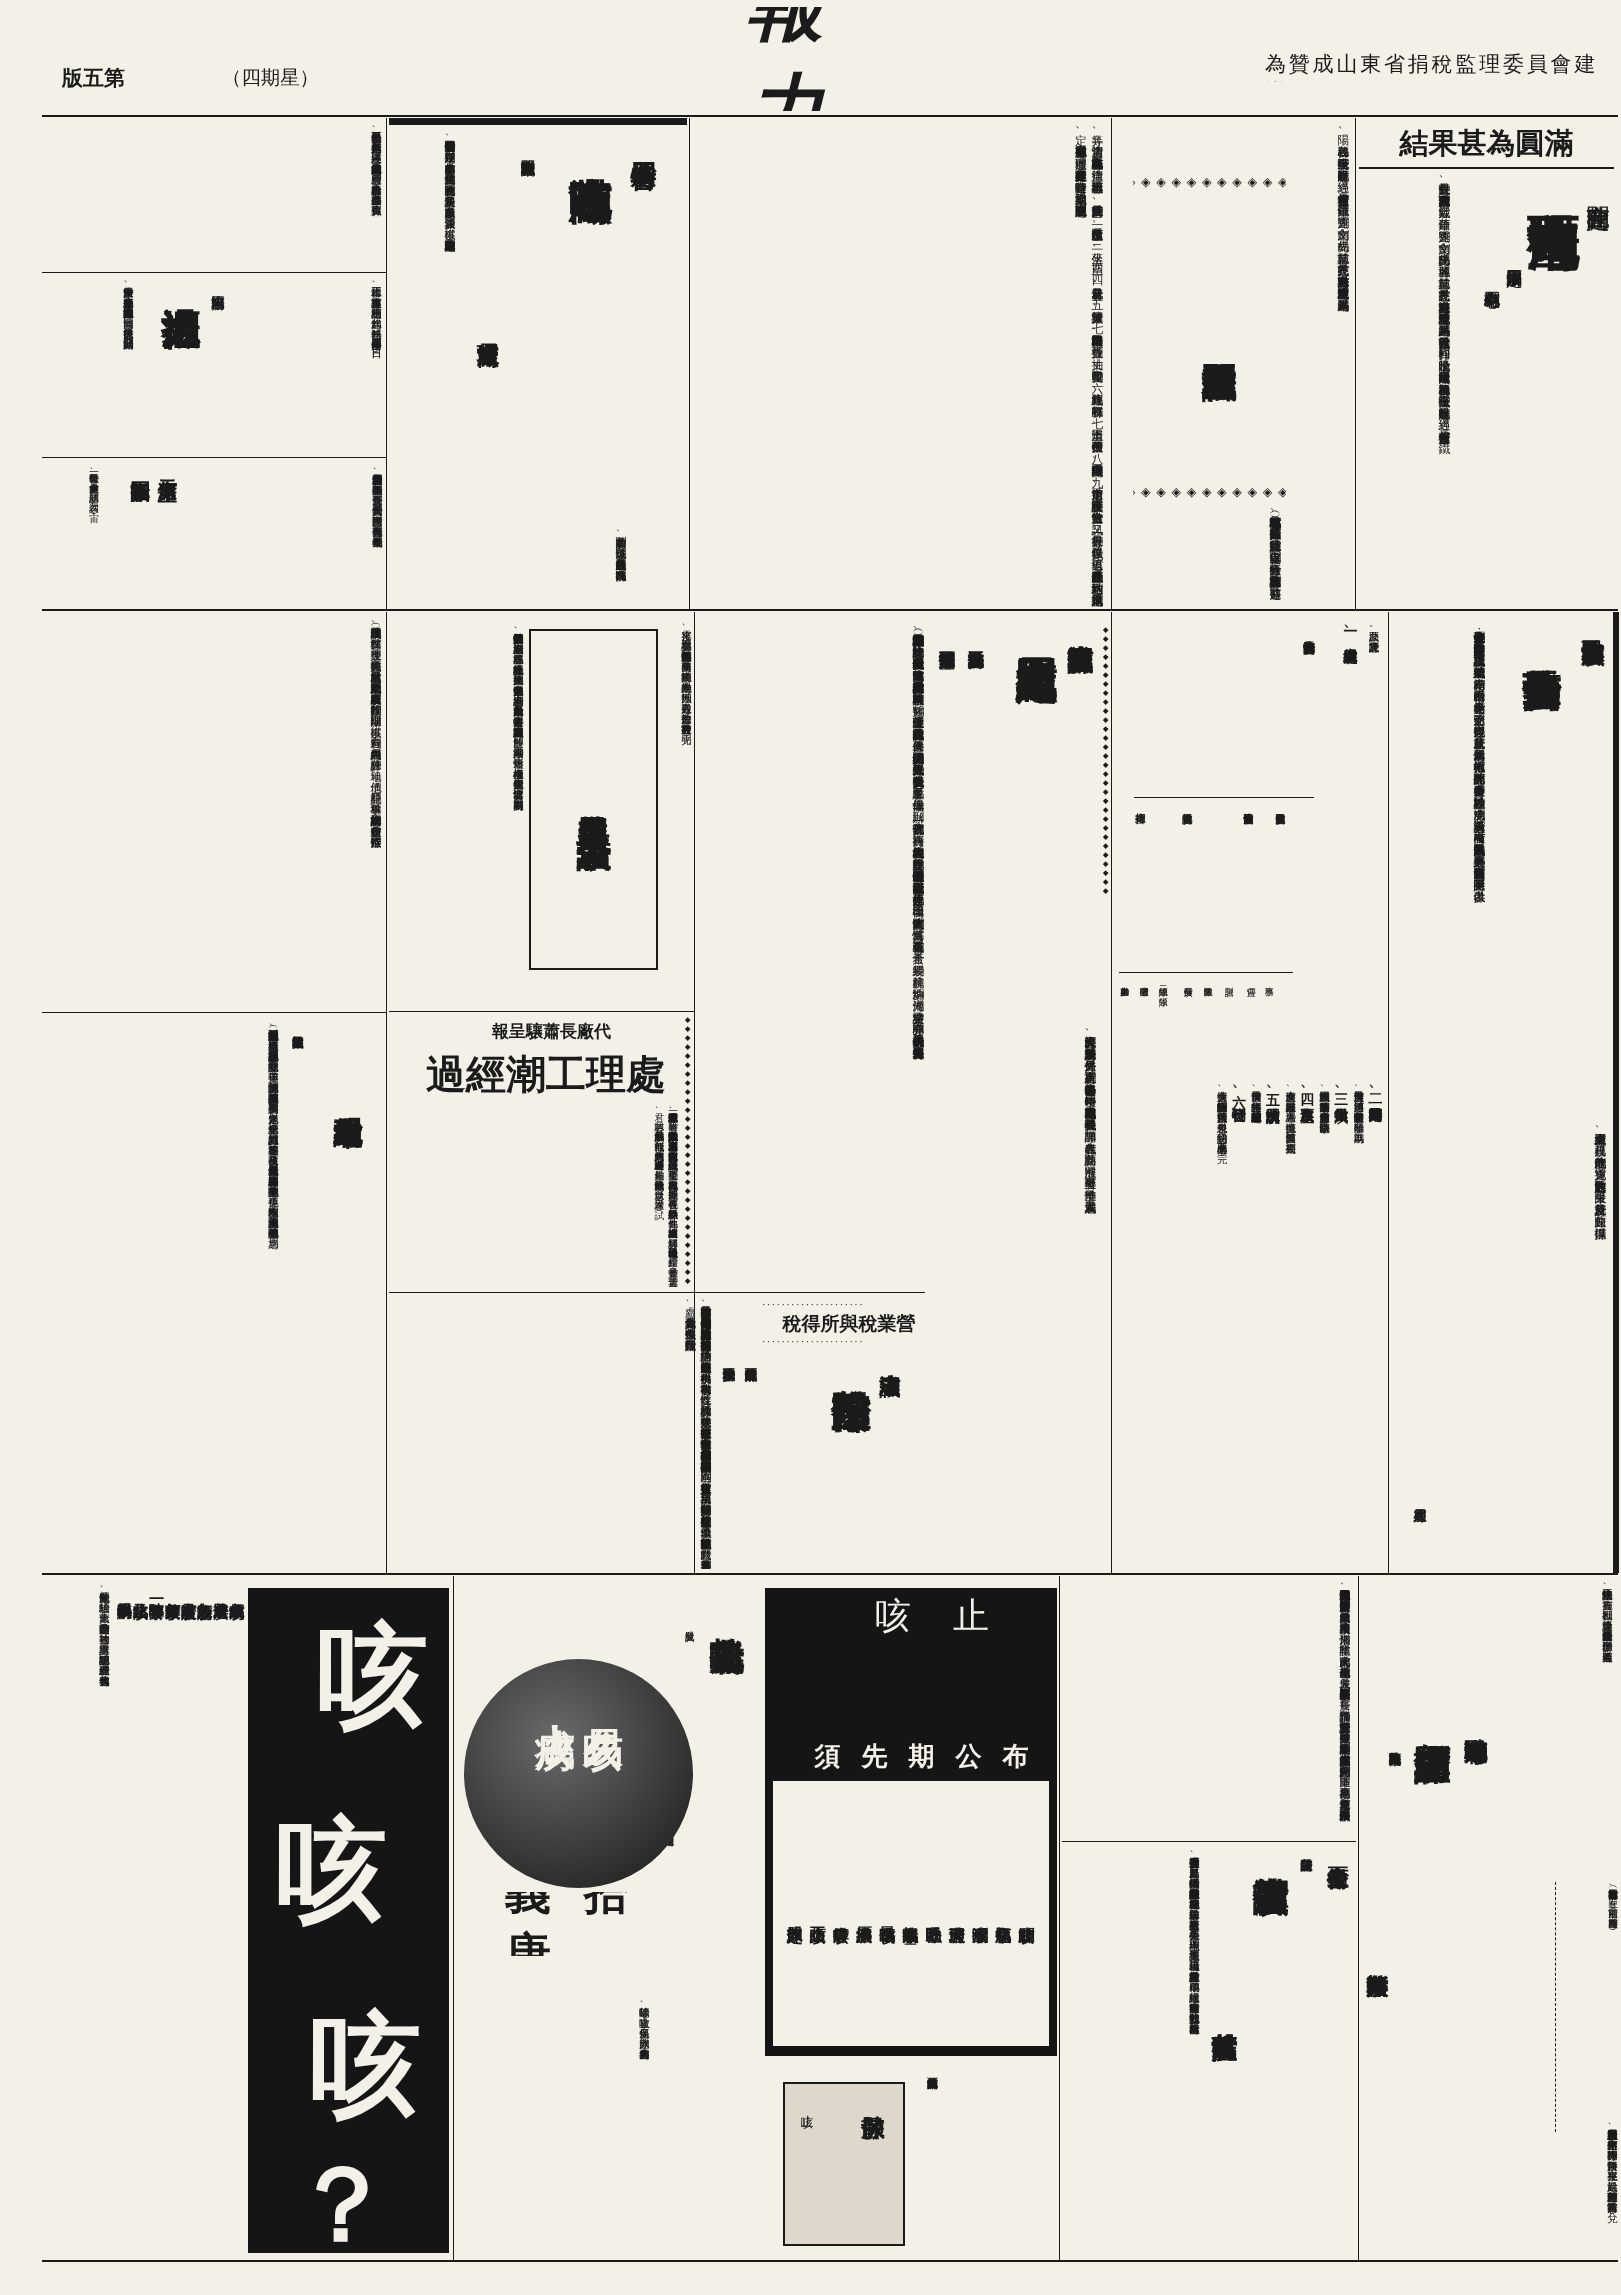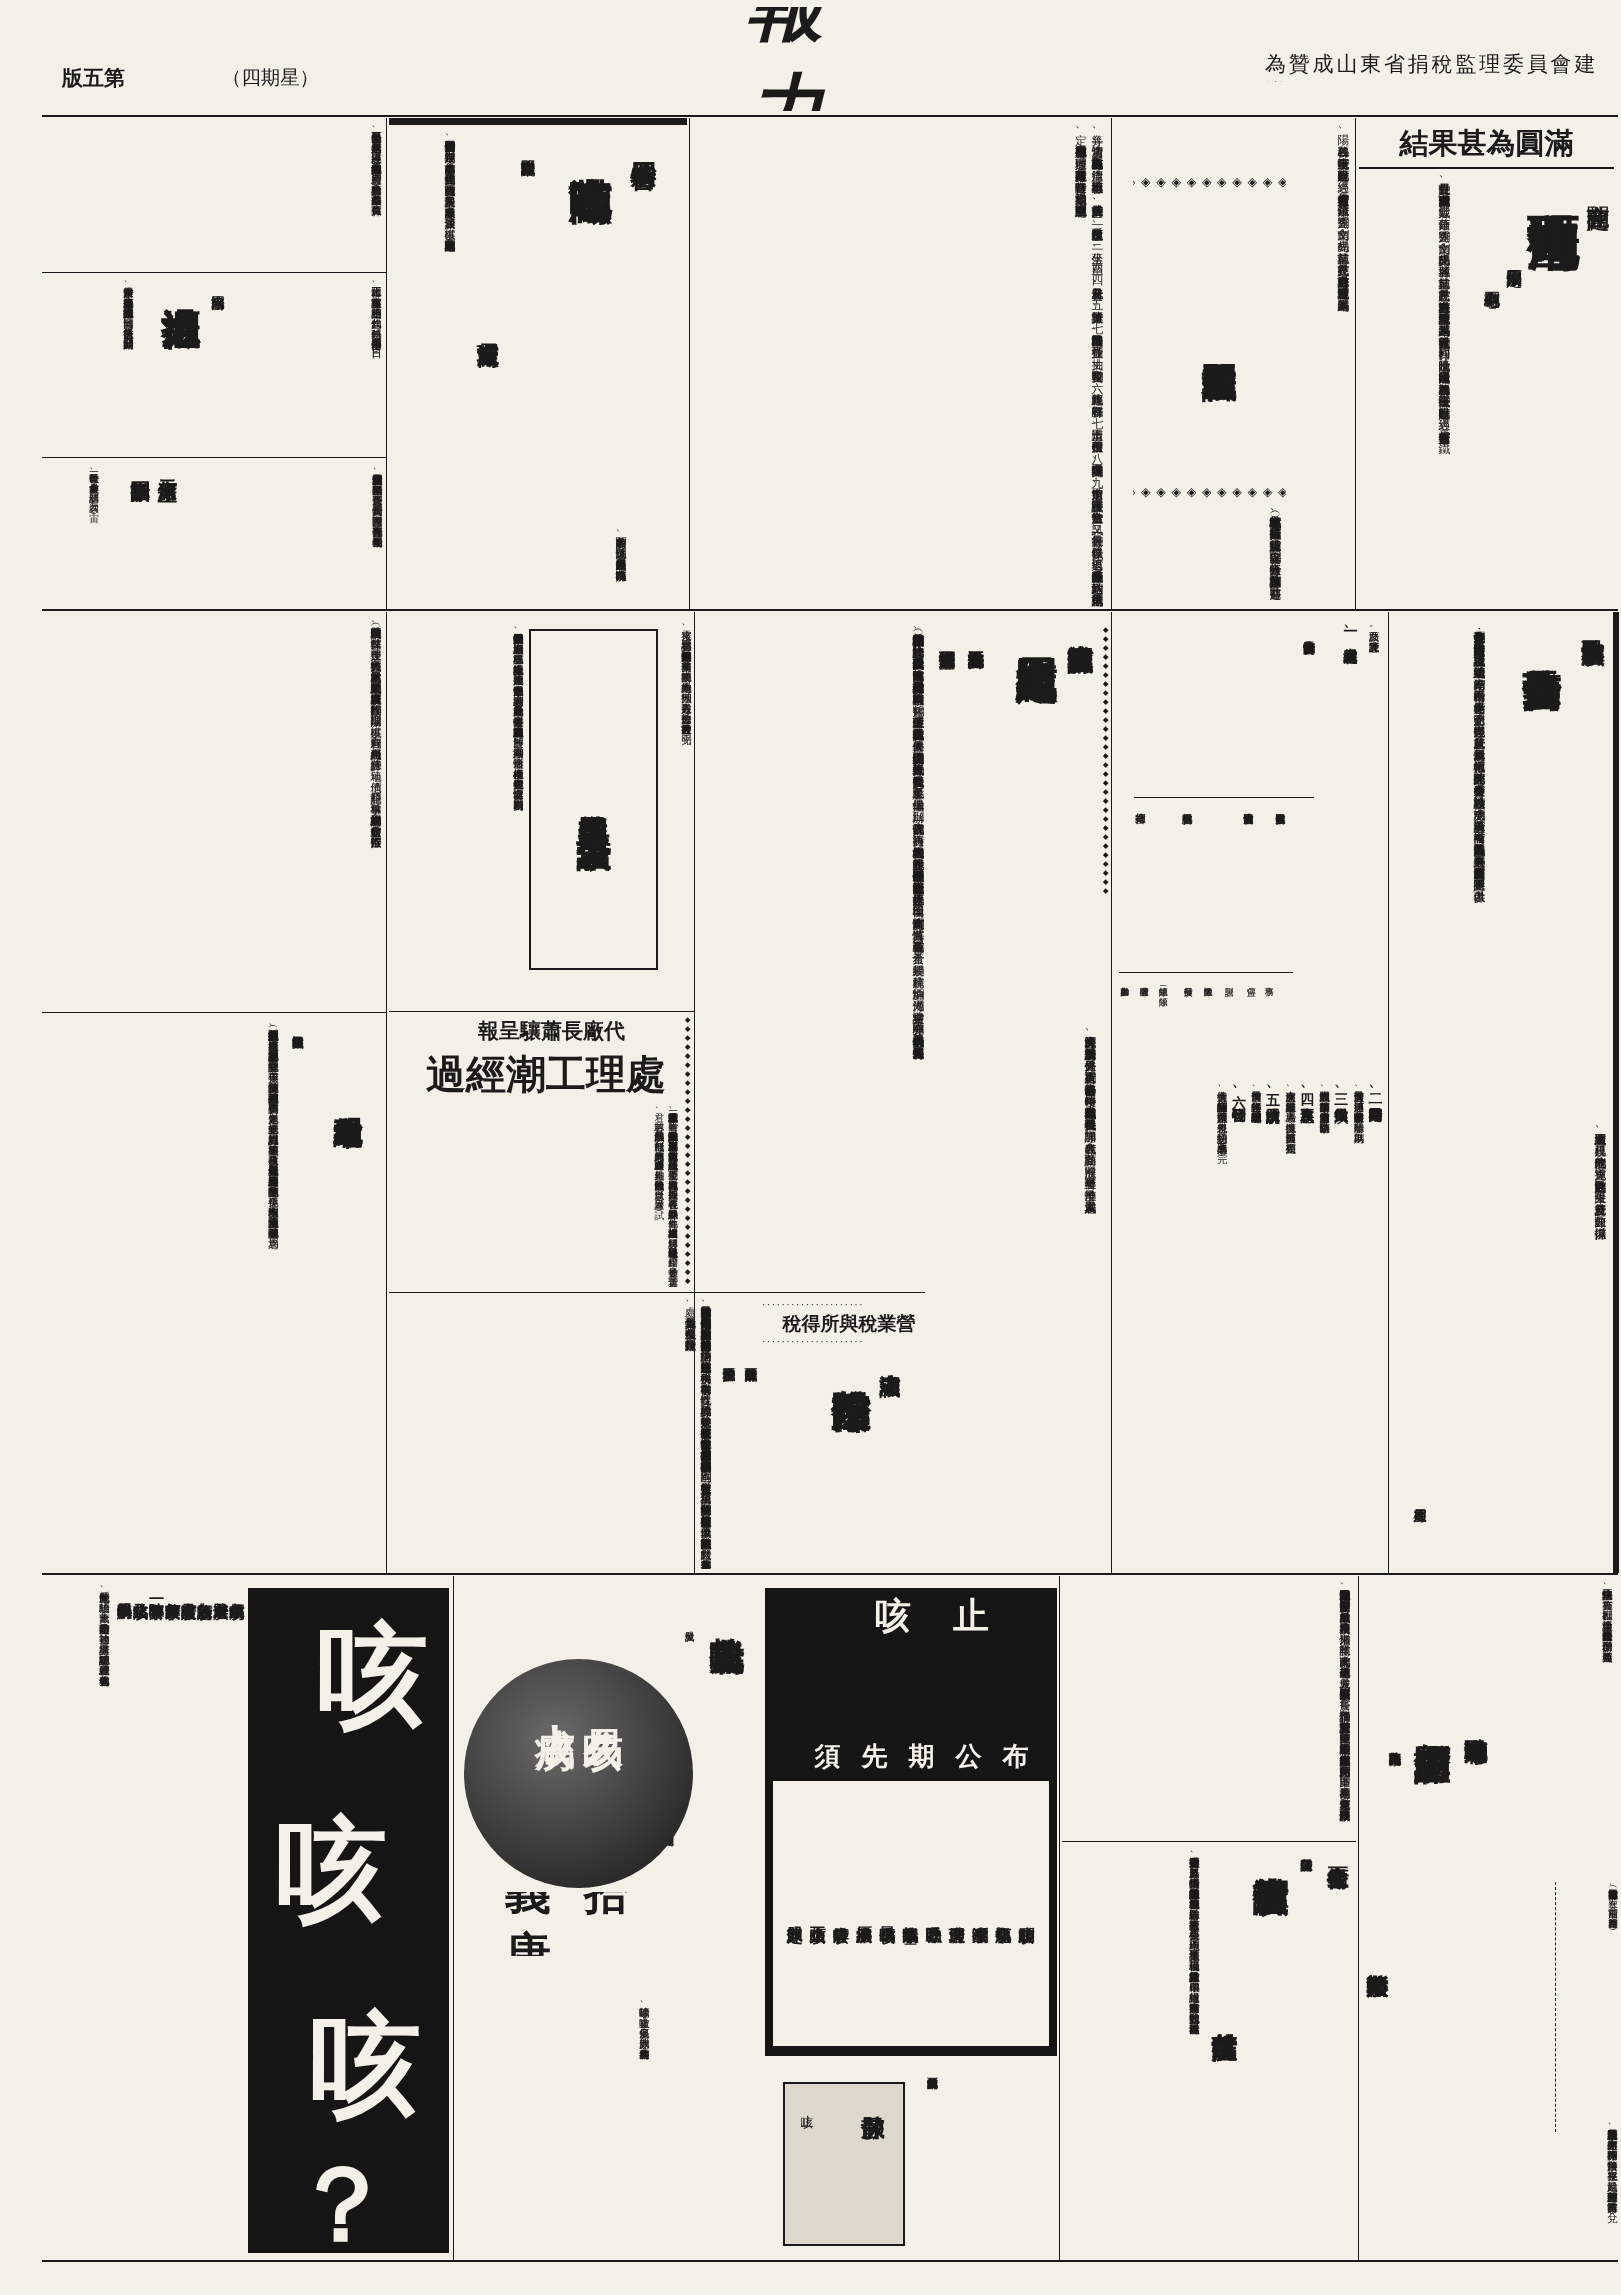--- a/index.html
+++ b/index.html
@@ -127,21 +127,21 @@
 
 <div class="blk v" style="left:661px;top:622px;width:32px;height:386px;font-size:10.4px;">接來電、謂三委員在鄂、被鄂省黨務特派員彭國鈞、留商某項要務、於晚間搭車、約今晨九時半、卽可抵湘、各歡迎人員、始分途散去、改於今晨前往歡迎云、（光明）</div>
 <div class="blk v box ctr" style="left:529px;top:629px;width:125px;height:337px;">
   <div class="b" style="font-size:29px;padding:7px 4.2px;">民訓部委員伍仲衡</div>
   <div class="b" style="font-size:35px;padding:7px 4.2px;">發表重要談話</div>
 </div>
 <div class="blk v" style="left:475px;top:625px;width:50px;height:383px;font-size:10.4px;">中央民訓部特派伍委員仲衡來湘、調處紗廠風潮、各節已誌本報、昨伍氏語中央社記者、據稱（一）此次來湘、係奉中央黨部令派來湘、調處紗廠工潮、已於本月十九日由京動身、事先略得各方情形、中央以為經過黨政當局調處、卽可解決、（二）湖南紗廠工潮、情形複雜、權衡生產機構、與一切生產費衝突也、自當妥慎處理、以期勞資兩利云、</div>
 
 <div class="rule" style="left:389px;top:1011px;width:305px;height:1.4px;"></div>
 <div class="blk v" style="left:683px;top:1015px;width:8.3px;height:272px;font-size:7.6px;line-height:1;">◆◆◆◆◆◆◆◆◆◆◆◆◆◆◆◆◆◆◆◆◆◆◆◆◆◆◆◆◆◆</div>
-<div class="blk b ctr" style="left:430px;top:1016px;width:243px;height:30.5px;font-size:21px;">報呈驤蕭長廠代</div>
+<div class="blk b ctr" style="left:430px;top:1016px;width:243px;height:30.5px;font-size:17px;">報呈驤蕭長廠代</div>
 <div class="blk b ctr" style="left:414px;top:1048px;width:264px;height:53px;font-size:40px;">過經潮工理處</div>
 <div class="blk v" style="left:393px;top:1105px;width:287px;height:182px;font-size:9.7px;">湖南第一紡織廠代理廠長蕭驤、昨呈省府、奉鈞座六月十八日建字第八九零號暨敬字第八號先後訓令、飭將處理工潮經過具報等因、查本廠因范廠長嘯九請假、職以總務課長兼代、工潮發生後、凡在職權範圍以內、卽先行定期復工外、答覆各代表、除四點予以採納外、其他條件、均經根據事實理由、詳切解釋、十日民國日報陳社長岷山、繆館長、甘委員子憲、黃士福雲、浣梓麟諸君、苦口婆心、調解無結果而散、職行能無似、實無力弭此糾紛、理合將奉令處理經過、呈報鈞座、准予解除兼代職務、以息仔肩、謹呈云云、（試）</div>
 
 <div class="rule" style="left:389px;top:1292px;width:536px;height:1.4px;"></div>
 <div class="blk ctr" style="left:726px;top:1297px;width:174px;height:15.3px;font-size:10.4px;letter-spacing:1.4px;">·····················</div>
 <div class="blk b ctr" style="left:762px;top:1311px;width:174px;height:25px;font-size:19px;">稅得所與稅業營</div>
 <div class="blk ctr" style="left:726px;top:1334px;width:174px;height:15.3px;font-size:10.4px;letter-spacing:1.4px;">·····················</div>
 <div class="blk v b" style="left:876px;top:1358px;width:28px;height:118px;font-size:21px;">湘省建議</div>
 <div class="blk v b" style="left:770px;top:1358px;width:103px;height:144px;font-size:40px;line-height:1.12;">廢除重複部份</div>
 <div class="blk v" style="left:740px;top:1358px;width:19.4px;height:208px;font-size:13px;">財政部函覆無重征可能</div>
@@ -179,21 +179,21 @@
 <div class="blk v" style="left:680px;top:1624px;width:16.7px;height:111px;font-size:9.7px;">免發試服</div>
 <div class="blk v" style="left:658px;top:1819px;width:18px;height:305px;font-size:9.7px;">總發行上海中和大藥房　湖南總經理處</div>
 <div class="blk ctr" style="left:464px;top:1659px;width:229px;height:229px;border-radius:50%;background:radial-gradient(circle at 40% 35%,#6a6a6a,#161616);">
   <div class="v pre b" style="color:#f3f0e7;font-size:40px;height:153px;line-height:1.2;">久咳易
 成癆！</div>
 </div>
 <div class="blk b ctr" style="left:472px;top:1892px;width:215px;height:64px;font-size:46px;letter-spacing:33px;padding-left:33px;">義拾唐</div>
 <div class="blk v" style="left:464px;top:1999px;width:187px;height:250px;font-size:10.4px;">哮喘頓除、咳嗽立止、痰多氣促、服之卽效、各大藥房均有出售、</div>
 
 <div class="blk blackbox" style="left:765px;top:1588px;width:292px;height:468px;">
-  <div class="ctr" style="position:absolute;left:0;top:7px;width:100%;height:42px;font-size:36px;font-weight:bold;letter-spacing:42px;padding-left:42px;">咳止</div>
+  <div class="ctr" style="position:absolute;left:0;top:7px;width:100%;height:42px;font-size:36px;font-weight:normal;letter-spacing:42px;padding-left:42px;">咳止</div>
   <div class="ctr" style="position:absolute;left:0;top:151px;width:100%;height:35px;font-size:26px;font-weight:bold;letter-spacing:21px;padding-left:21px;">須先期公布</div>
   <div style="position:absolute;left:8.3px;right:8.3px;top:193px;bottom:9.7px;background:#f3f0e7;">
     <div class="v pre b ctr" style="color:#1b1b1b;font-size:16px;width:100%;height:100%;line-height:1.45;">潤肺止咳
 化痰順氣
 生津潤喉
 清理肺火
 助強呼吸
 氣喘痰塞
 傷風咳嗽
 濃痰厚結

